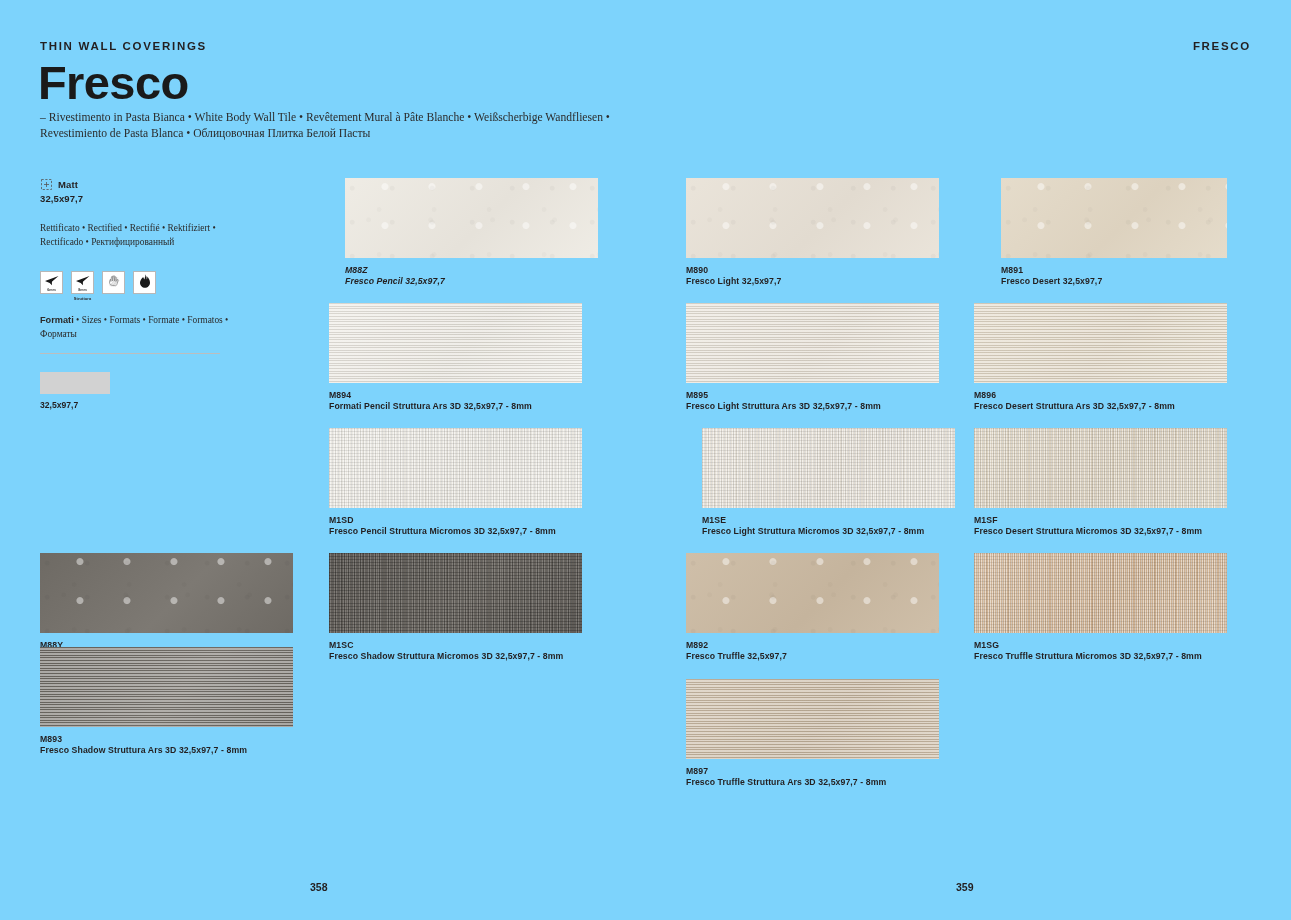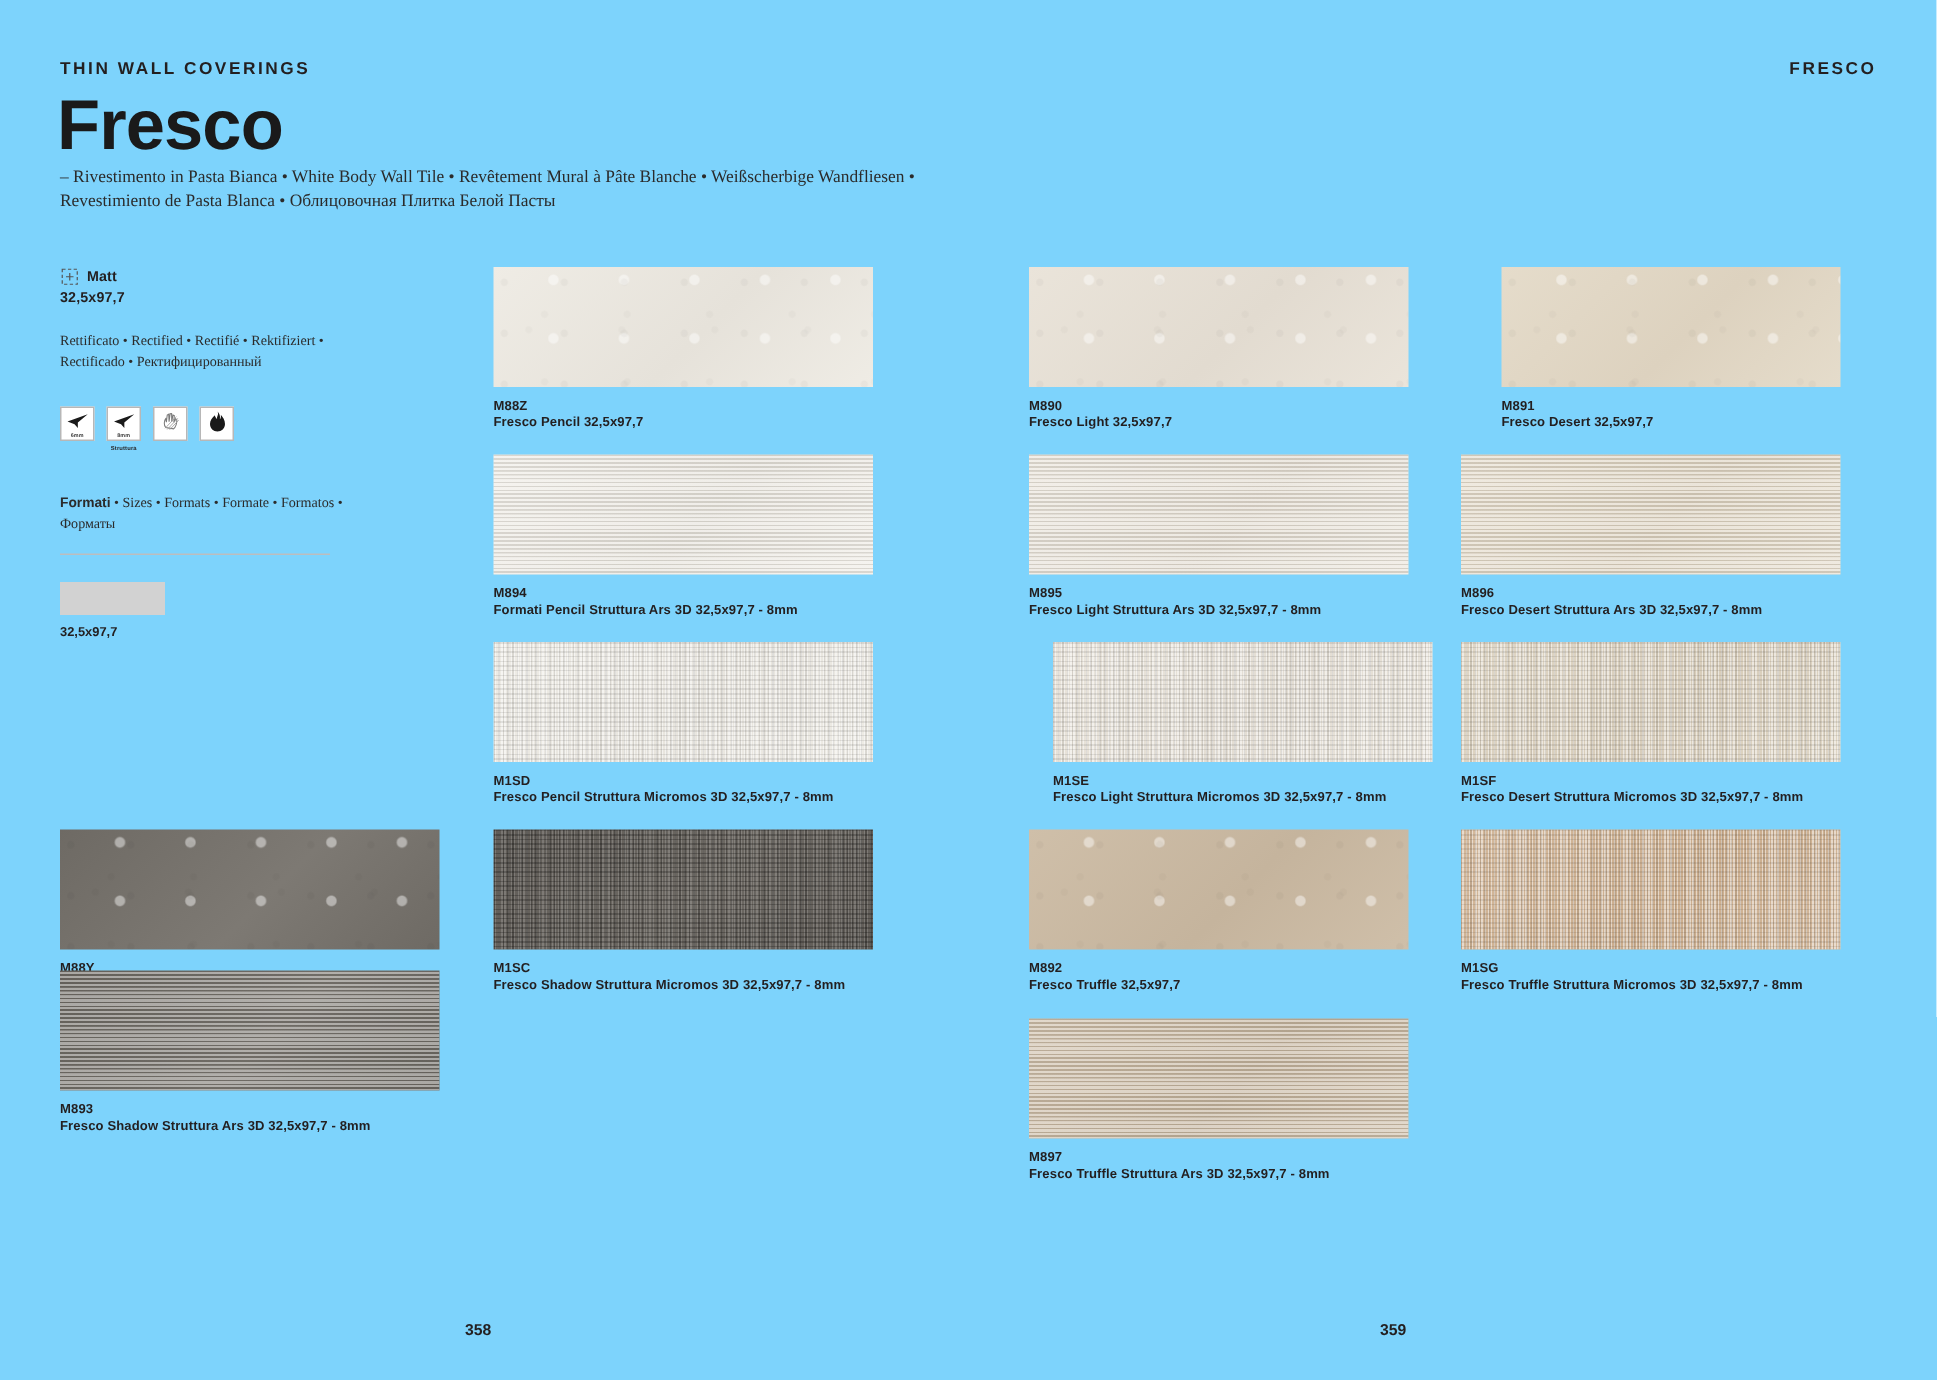--- a/index.html
+++ b/index.html
@@ -69,21 +69,21 @@
   .ibox-cap { font-size: 3.9px; font-weight: 700; margin-top: 2px; letter-spacing: .1px; }
 
   .side-conf {
     margin-top: 26px;
     font-family: "Liberation Serif", serif;
     font-size: 9.4px; line-height: 1.45; color: #2b2b2b; width: 200px;
   }
   .side-conf .norm { font-weight: 700; letter-spacing: .1px; }
 
   .side-formati {
-    margin-top: 28px;
+    margin-top: 13px;
     font-family: "Liberation Serif", serif;
     font-size: 9.4px; line-height: 1.45; color: #2b2b2b; width: 200px;
   }
   .side-formati b { font-family: "Liberation Sans", sans-serif; font-size: 9.2px; }
 
   .side-rule { margin-top: 12px; width: 180px; height: 1px; background: #bdbdbd; }
 
   .side-swatch {
     margin-top: 18px; width: 70px; height: 22px; background: #d2d2d2;
   }
@@ -131,21 +131,21 @@
       repeating-linear-gradient(to bottom, rgba(0,0,0,.22) 0 1px, transparent 1px 3.1px),
       repeating-linear-gradient(to right, rgba(255,255,255,.16) 1px 2px, transparent 2px 3.1px);
   }
 
   
   .pgnum {
     position: absolute; bottom: 27px; font-size: 10.5px; font-weight: 700;
     color: #231f20;
   }
   .pg-left { left: 310px; }
-  .pg-right { left: 920px; margin-top: 36px; }
+  .pg-right { left: 956px; margin-top: 36px; }
 </style>
 </head>
 <body>
 
 <div class="page">
 
   <div class="hdr-kicker">THIN WALL COVERINGS</div>
   <div class="hdr-right">FRESCO</div>
   <div class="hdr-title">Fresco</div>
   <div class="hdr-sub">– Rivestimento in Pasta Bianca • White Body Wall Tile • Revêtement Mural à Pâte Blanche • Weißscherbige Wandfliesen • Revestimiento de Pasta Blanca • Облицовочная Плитка Белой Пасты</div>
@@ -227,21 +227,21 @@
         <div class="tile-code">M88Y</div>
         <div class="tile-name">Fresco Shadow 32,5x97,7</div>
       </div>
       <div class="tile-item" style="top: 647px; left: 0px; width: 100%;">
         <div class="tile tx-lines" style="background: linear-gradient(135deg, rgb(108, 104, 98) 0%, rgb(122, 118, 111) 55%, rgb(108, 104, 98) 100%);"></div>
         <div class="tile-code">M893</div>
         <div class="tile-name">Fresco Shadow Struttura Ars 3D 32,5x97,7  - 8mm</div>
       </div>
     </div>
   <div class="col" id="col-2" style="left:329px; top:0; width:253px;">
-      <div class="tile-item" style="top: 178px; left: 0px; width: 100%;">
+      <div class="tile-item" style="top: 178px; left: 16px; width: 100%; font-style: italic;">
         <div class="tile tx-plain" style="background: linear-gradient(135deg, rgb(239, 236, 229) 0%, rgb(230, 226, 218) 55%, rgb(239, 236, 229) 100%);"></div>
         <div class="tile-code">M88Z</div>
         <div class="tile-name">Fresco Pencil 32,5x97,7</div>
       </div>
       <div class="tile-item" style="top: 303px; left: 0px; width: 100%;">
         <div class="tile tx-lines" style="background: linear-gradient(135deg, rgb(238, 235, 228) 0%, rgb(229, 225, 217) 55%, rgb(238, 235, 228) 100%);"></div>
         <div class="tile-code">M894</div>
         <div class="tile-name">Formati Pencil Struttura Ars 3D 32,5x97,7 - 8mm</div>
       </div>
       <div class="tile-item" style="top: 428px; left: 0px; width: 100%;">

